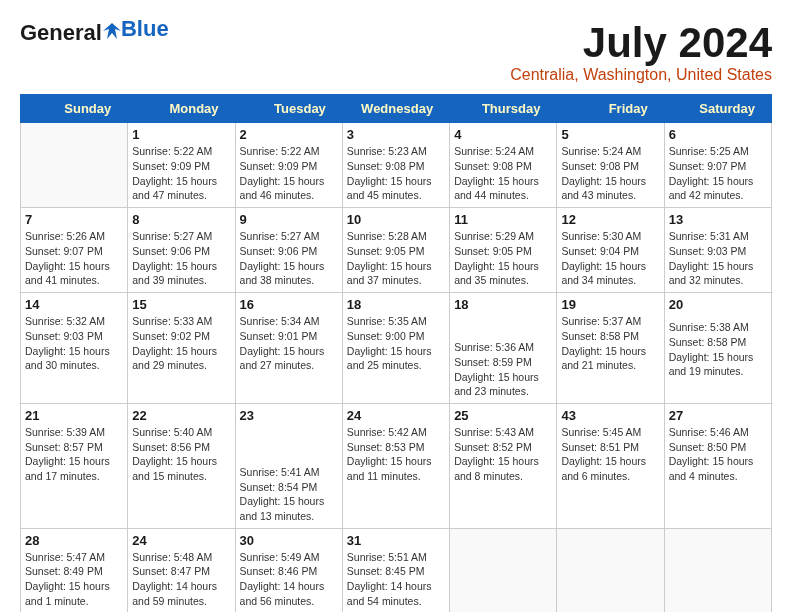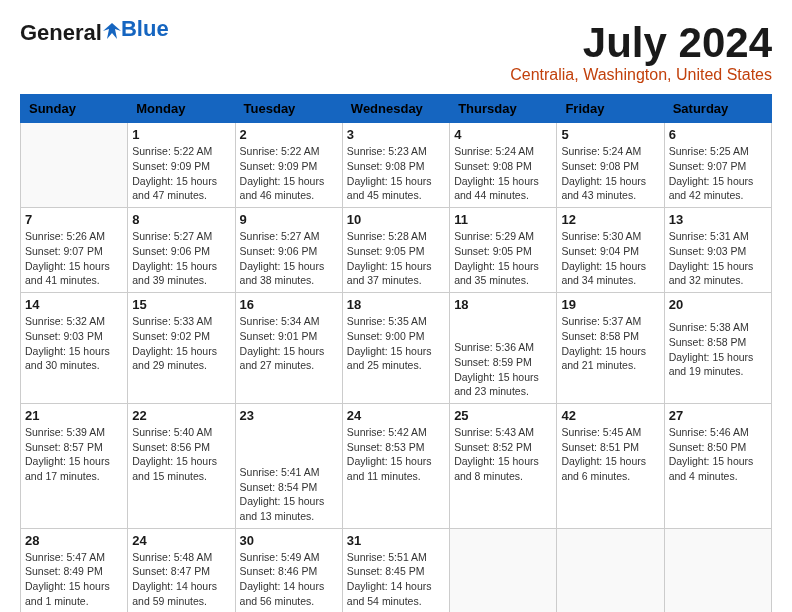--- a/index.html
+++ b/index.html
@@ -34,23 +34,23 @@
       font-size: 16px;
       color: #c2410c;
     }
     .calendar-table {
       width: 100%;
       border-collapse: collapse;
       font-size: 11px;
     }
     .calendar-table thead tr th {
       background-color: #1565c0;
-      color: #000000;
-      padding: 6px 8px;
-      text-align: left;
+      color: #fef9c3;
+      padding: 6px 16px;
+      text-align: right;
       font-size: 13px;
       font-weight: bold;
       border: 1px solid #1565c0;
     }
     .calendar-table tbody tr td {
       border: 1px solid #ccc;
       padding: 4px 4px;
       vertical-align: top;
       width: calc(100% / 7);
       min-height: 80px;
@@ -280,21 +280,21 @@
 and 11 minutes.</div>
         </td>
         <td>
           <div class="day-number">25</div>
           <div class="day-detail" style="white-space: pre-line;">Sunrise: 5:43 AM
 Sunset: 8:52 PM
 Daylight: 15 hours
 and 8 minutes.</div>
         </td>
         <td>
-          <div class="day-number">42</div>
+          <div class="day-number">43</div>
           <div class="day-detail" style="white-space: pre-line;">Sunrise: 5:45 AM
 Sunset: 8:51 PM
 Daylight: 15 hours
 and 6 minutes.</div>
         </td>
         <td>
           <div class="day-number">27</div>
           <div class="day-detail" style="white-space: pre-line;">Sunrise: 5:46 AM
 Sunset: 8:50 PM
 Daylight: 15 hours

